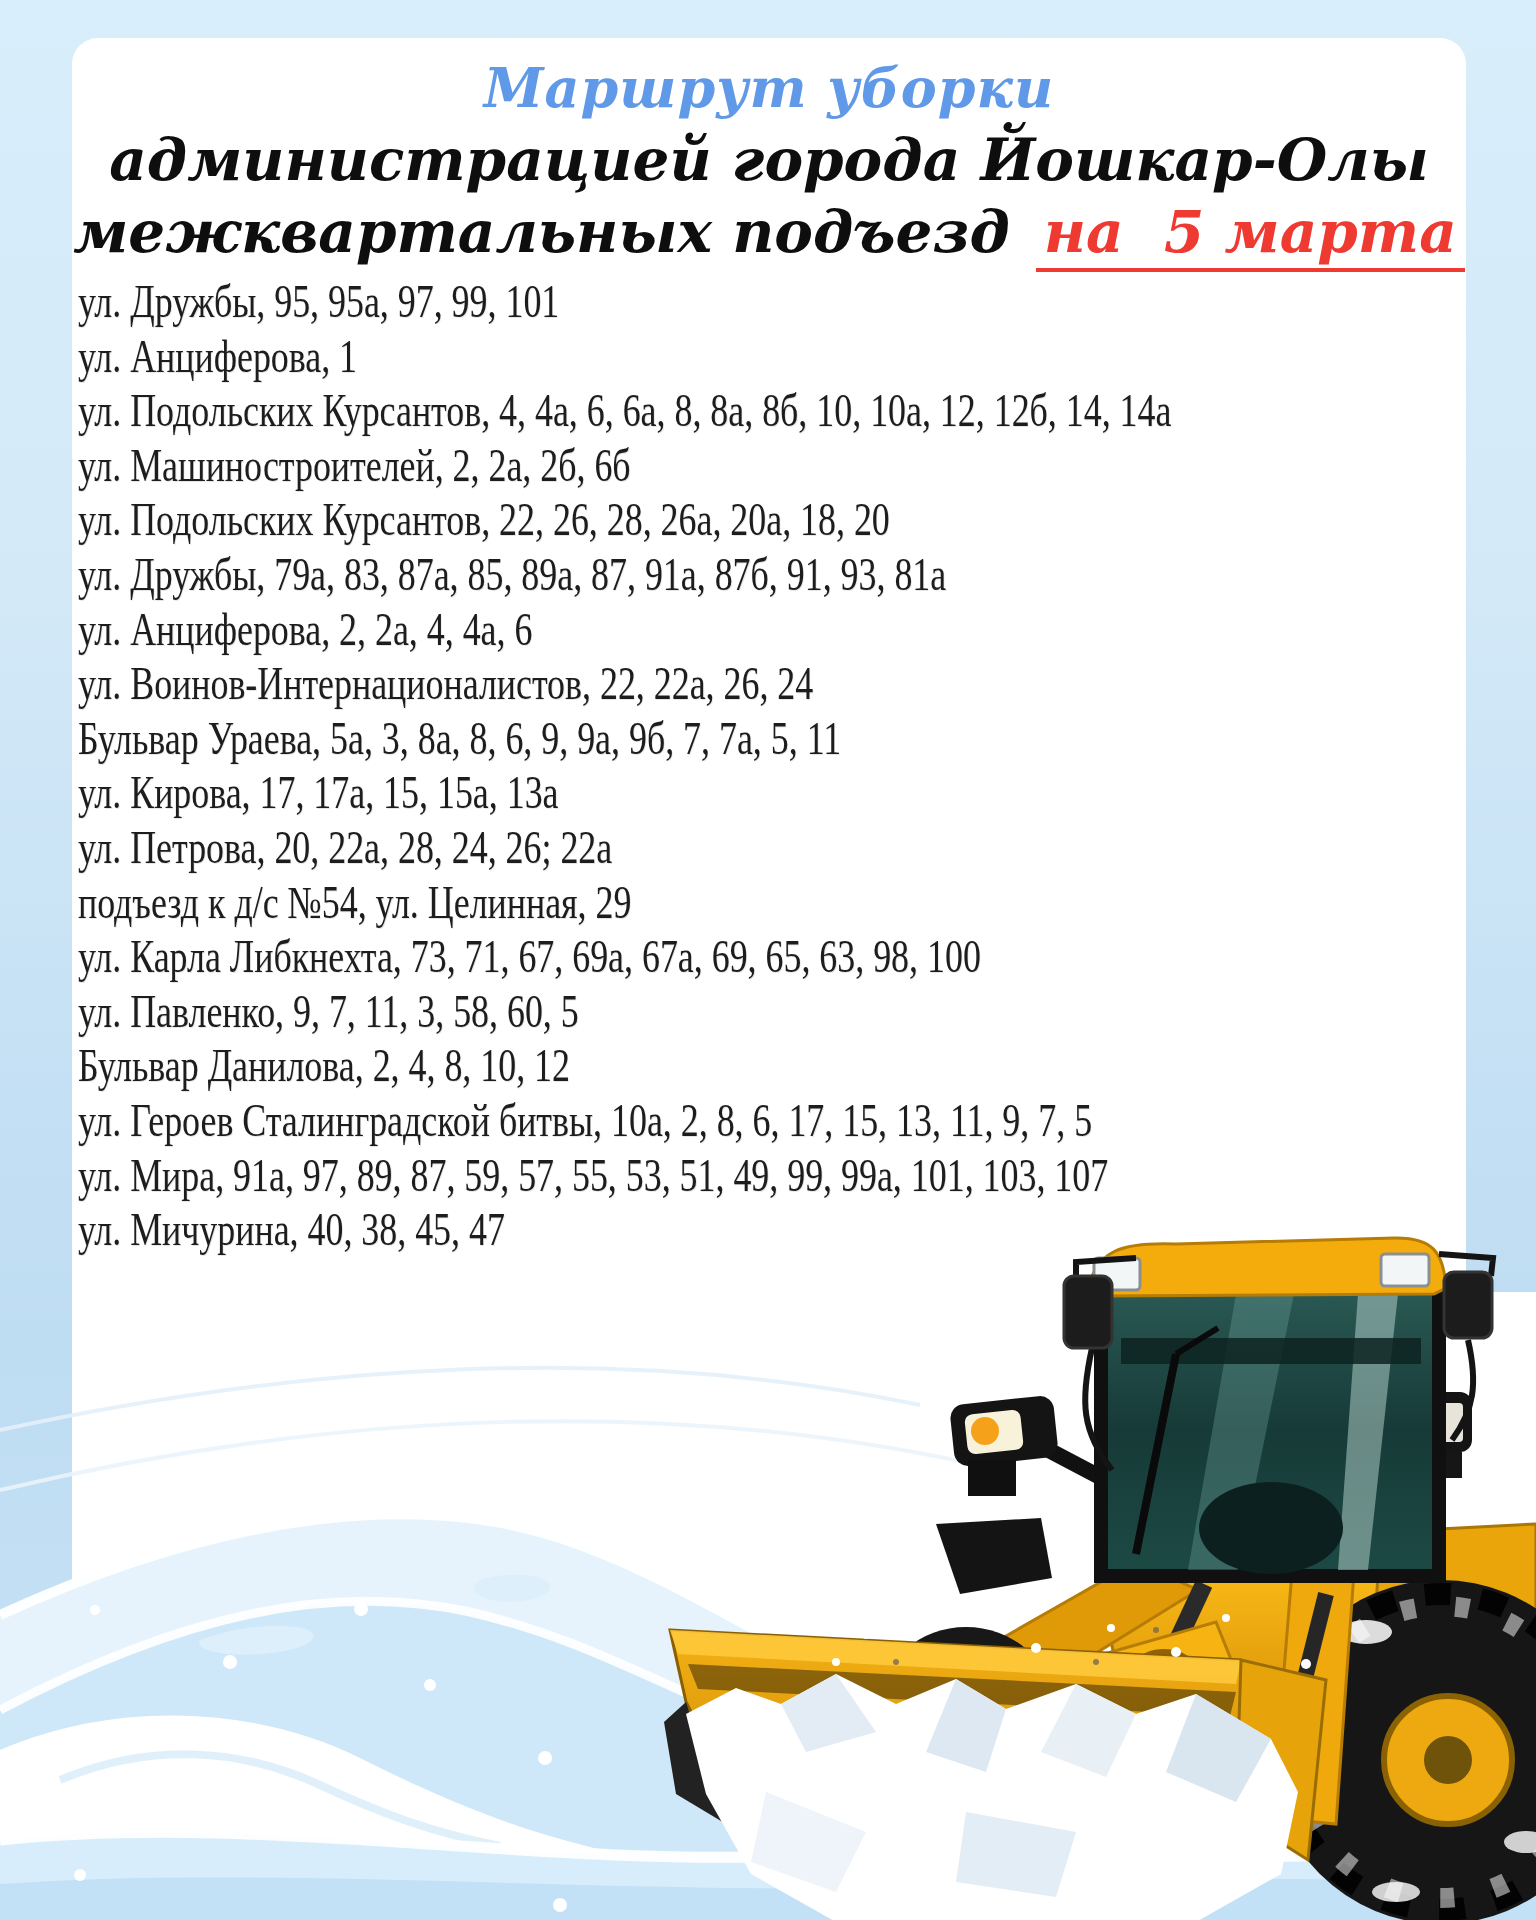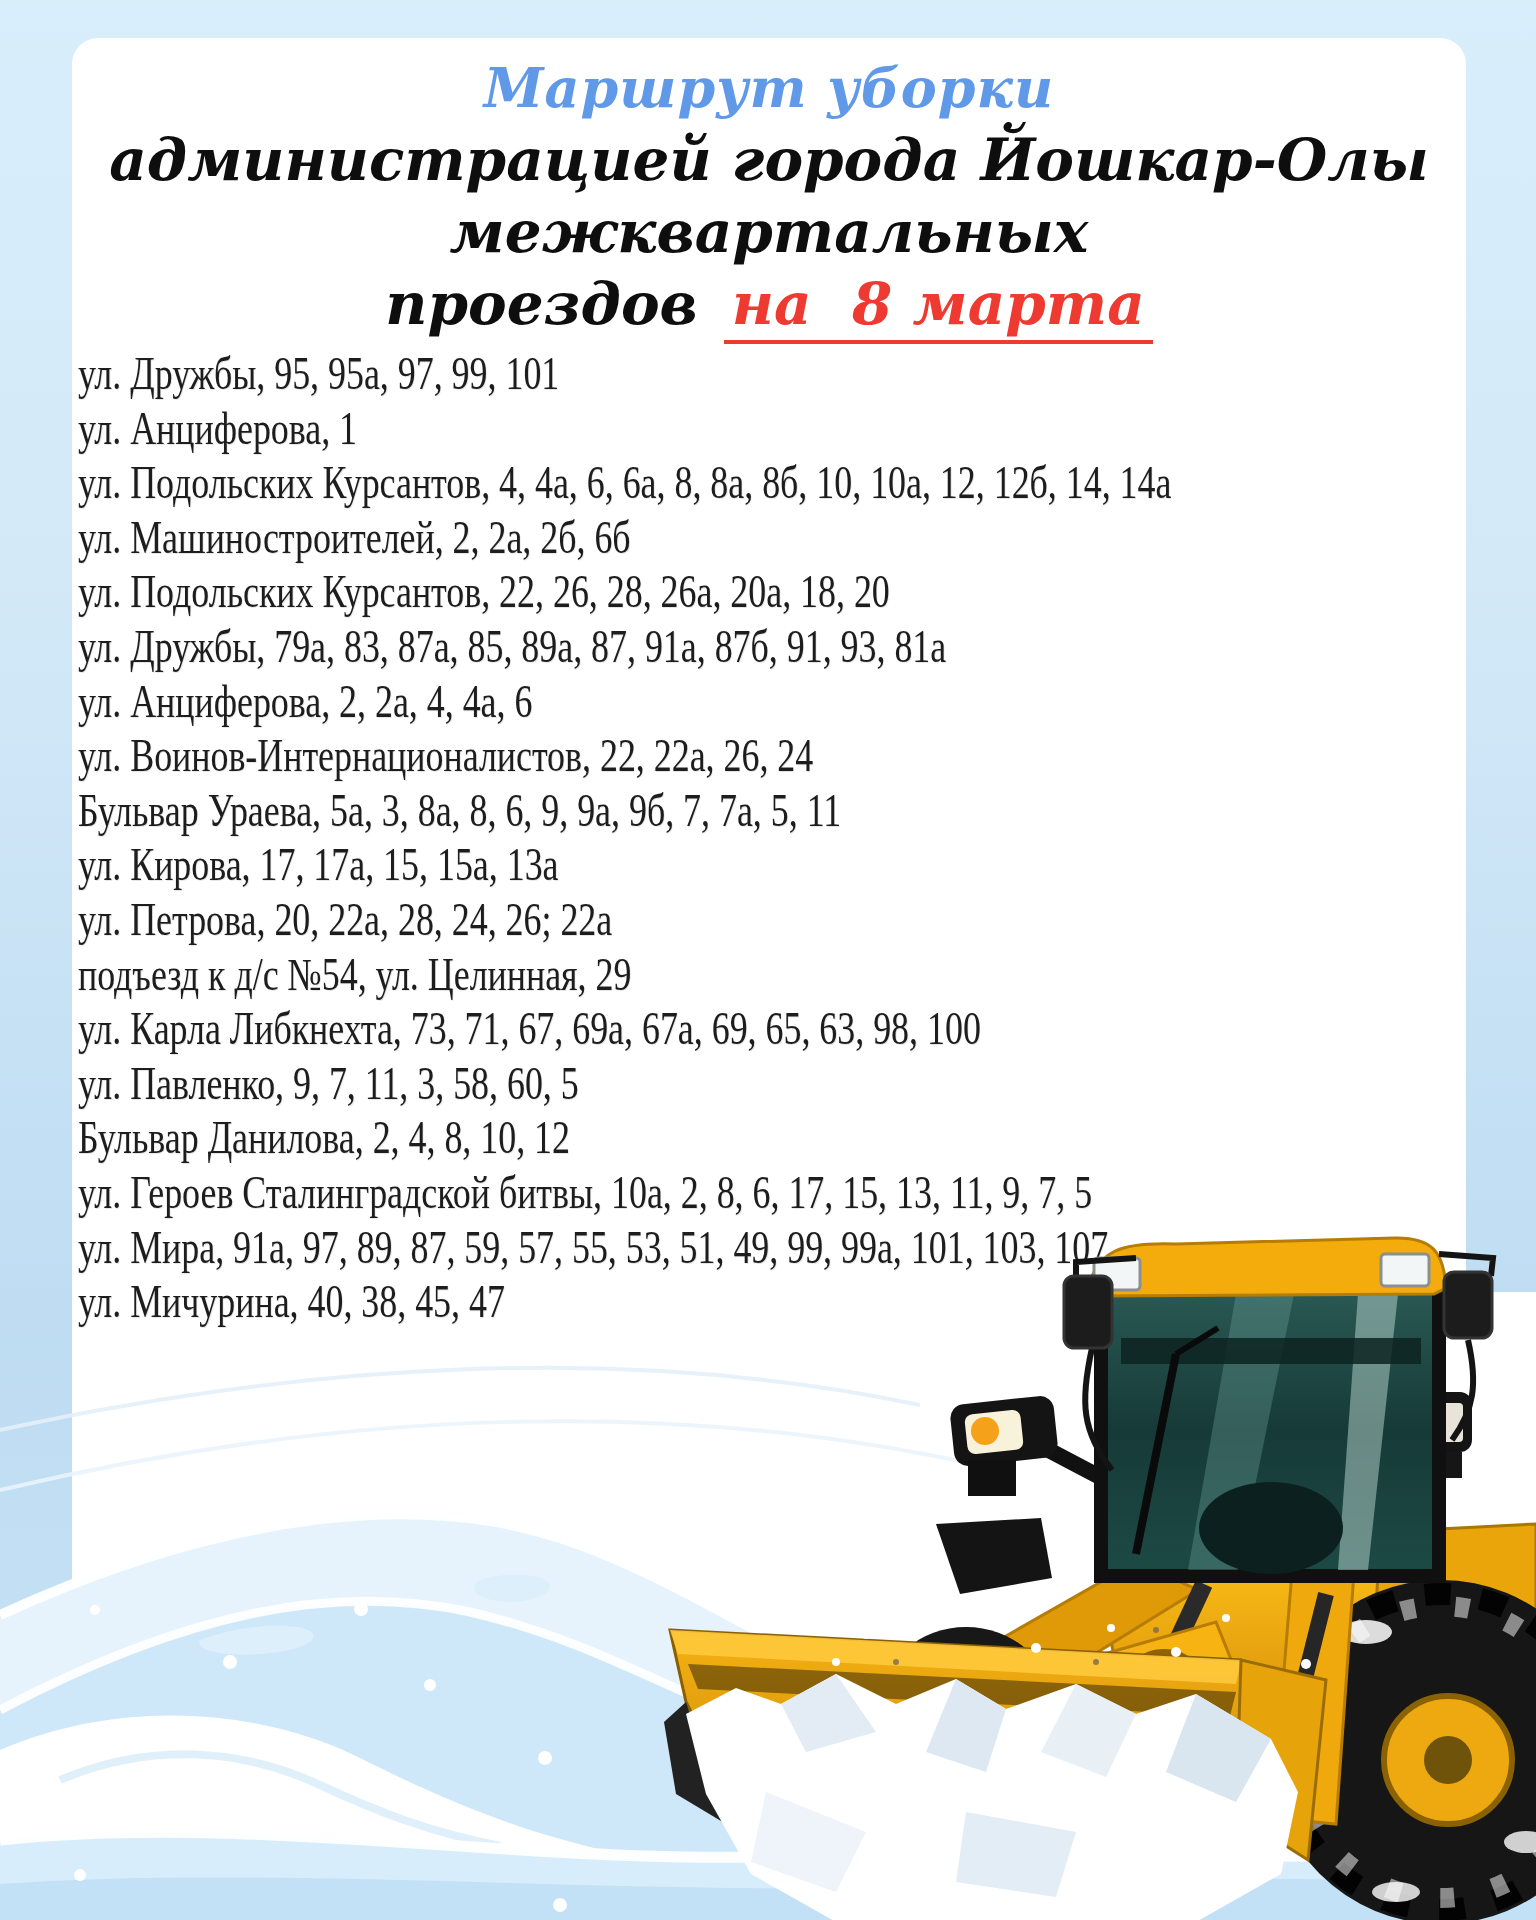--- a/index.html
+++ b/index.html
@@ -61,21 +61,21 @@
 </style>
 </head>
 <body>
 
 <div class="page">
 
   <div class="card">
     <div class="titles">
       <div class="title-line1">Маршрут уборки</div>
       <div class="title-line2">администрацией города Йошкар-Олы</div>
-      <div class="title-line3"><span>межквартальных проездов</span><span class="date-red">на  8 марта</span></div>
+      <div class="title-line3"><span>межквартальных подъезд</span><span class="date-red">на  5 марта</span></div>
     </div>
 
     <ul class="street-list">
       <li>ул. Дружбы, 95, 95а, 97, 99, 101</li>
       <li>ул. Анциферова, 1</li>
       <li>ул. Подольских Курсантов, 4, 4а, 6, 6а, 8, 8а, 8б, 10, 10а, 12, 12б, 14, 14а</li>
       <li>ул. Машиностроителей, 2, 2а, 2б, 6б</li>
       <li>ул. Подольских Курсантов, 22, 26, 28, 26а, 20а, 18, 20</li>
       <li>ул. Дружбы, 79а, 83, 87а, 85, 89а, 87, 91а, 87б, 91, 93, 81а</li>
       <li>ул. Анциферова, 2, 2а, 4, 4а, 6</li>

